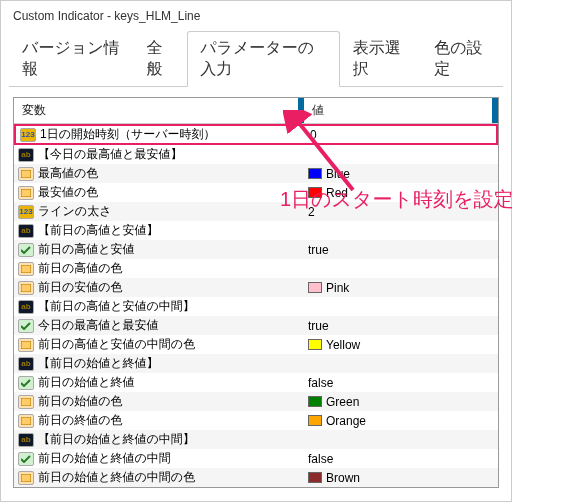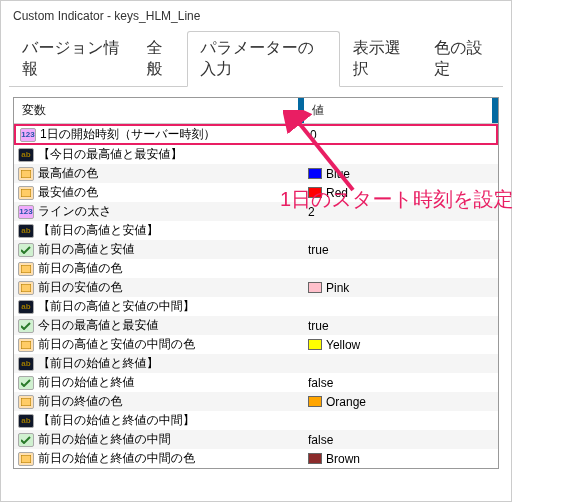--- a/index.html
+++ b/index.html
@@ -91,21 +91,21 @@
     margin-right: 4px;
     display: inline-flex;
     align-items: center;
     justify-content: center;
     border-radius: 2px;
     font-size: 8px;
     font-weight: bold;
     color: #555;
     border: 1px solid #aaa;
   }
-  .icon-num { background: #f0abfc; color:#2255aa; }
+  .icon-num { background: #eab308; color:#2255aa; }
   .icon-str { background: #0f172a; color:#997700;}
   .icon-col { background: #ffe0b0; color:#aa6600;}
   .icon-bool { background: #d0f0d0; color:#2a7a2a;}
   .swatch {
     width: 14px;
     height: 11px;
     border: 1px solid #666;
     display: inline-block;
   }
   .annotation {
@@ -298,20 +298,34 @@
               <span>false</span>
             </div>
           </div>
           <div class="row">
             <div class="cell var">
               <span class="icon icon-col">
                 <svg width="10" height="8">
                   <rect width="10" height="8" fill="#ffcc66" stroke="#aa7700"></rect>
                 </svg>
               </span>
+              <span>前日の始値の色</span>
+            </div>
+            <div class="cell val">
+              <span class="swatch" style="background: rgb(0, 128, 0);"></span>
+              <span>Green</span>
+            </div>
+          </div>
+          <div class="row">
+            <div class="cell var">
+              <span class="icon icon-col">
+                <svg width="10" height="8">
+                  <rect width="10" height="8" fill="#ffcc66" stroke="#aa7700"></rect>
+                </svg>
+              </span>
               <span>前日の終値の色</span>
             </div>
             <div class="cell val">
               <span class="swatch" style="background: rgb(255, 165, 0);"></span>
               <span>Orange</span>
             </div>
           </div>
           <div class="row">
             <div class="cell var">
               <span class="icon icon-str">ab</span>

